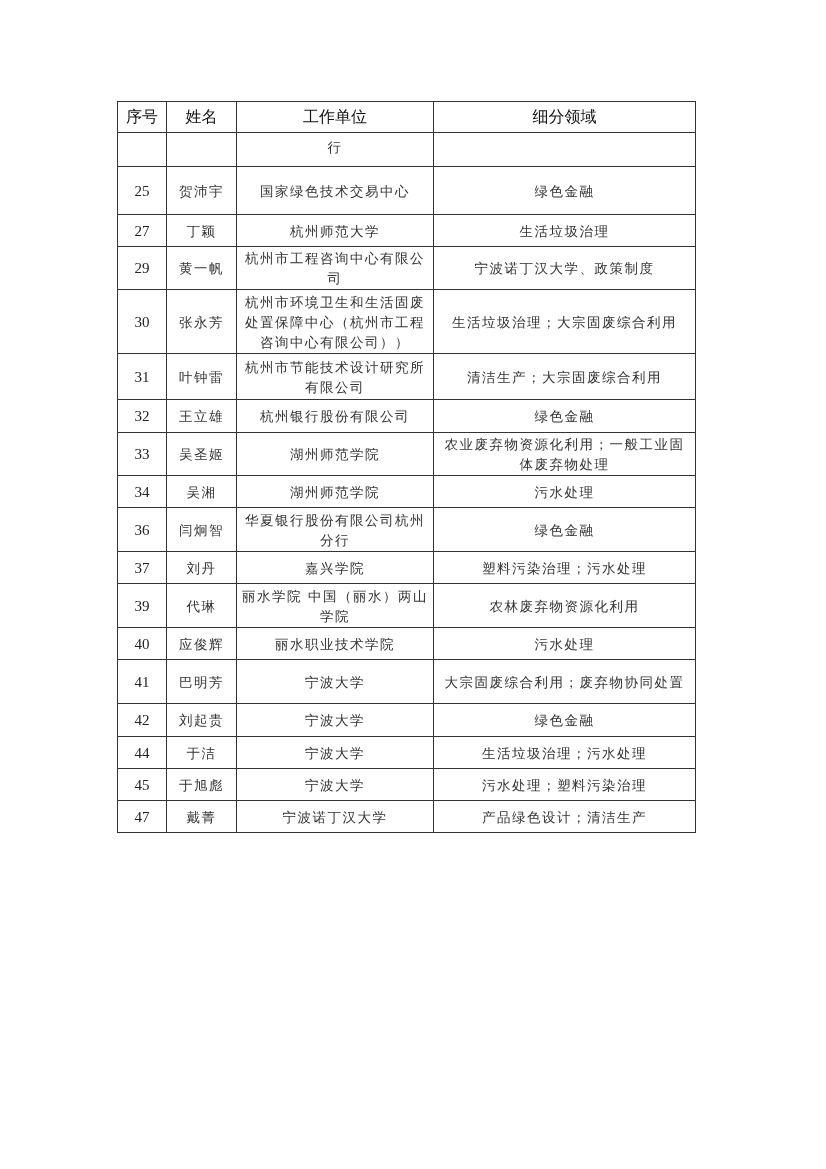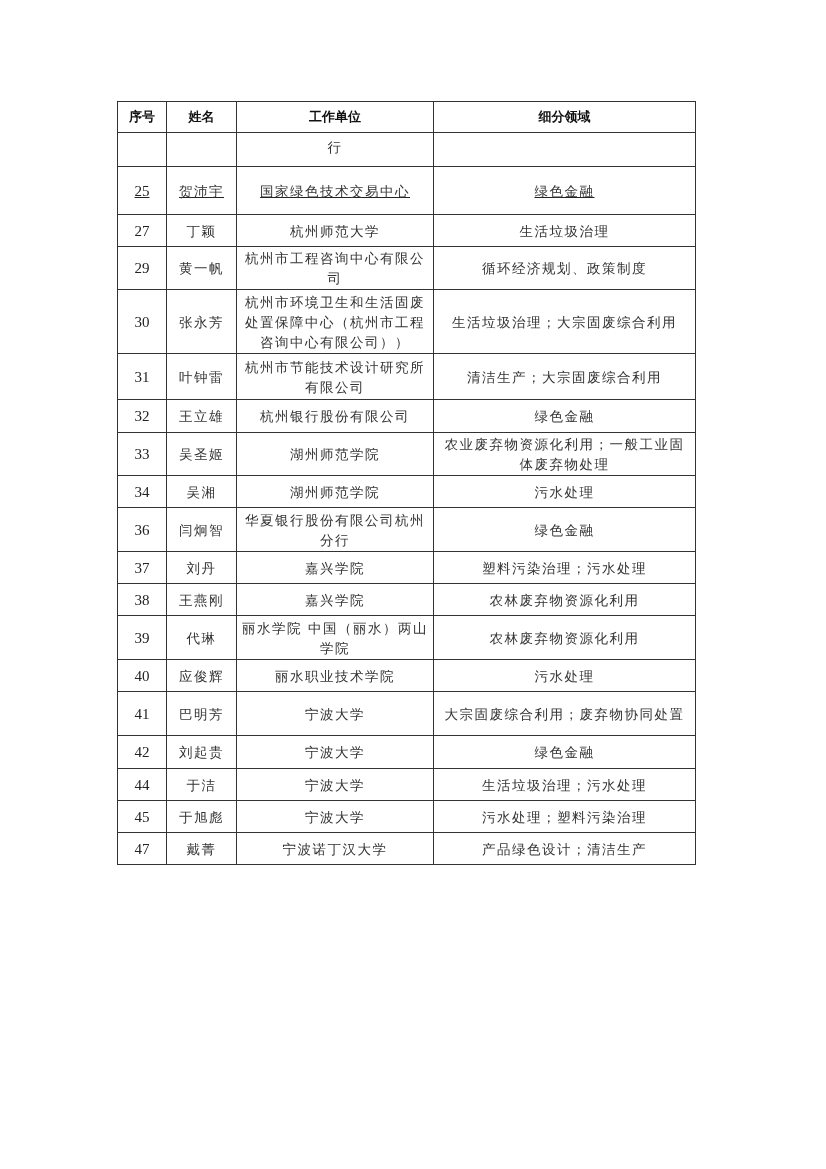--- a/index.html
+++ b/index.html
@@ -3,21 +3,21 @@
 <meta charset="utf-8">
 <style>
   html, body { margin:0; padding:0; background:#ffffff; }
   body { width:826px; height:1169px; position:relative; overflow:hidden;
          font-family:"DejaVu Serif","Liberation Serif",serif; color:#222; }
   table { position:absolute; left:117px; top:101px; border-collapse:collapse;
           table-layout:fixed; width:578px; }
   td, th { border:1px solid #333; text-align:center; vertical-align:middle;
            padding:0 4px; font-size:14px; line-height:20px; font-weight:normal;
            overflow:hidden; }
-  th { font-size:13px; font-family:"DejaVu Sans","Liberation Sans",sans-serif; color:#111;font-weight:bold; }
+  th { font-size:16px; font-family:"DejaVu Sans","Liberation Sans",sans-serif; color:#111; }
   td.num { font-family:"Liberation Serif","DejaVu Serif",serif; font-size:15px; }
   td.txt { letter-spacing:1.5px; font-size:13.5px; color:#333; }
 </style>
 </head>
 <body>
 
 <table>
   <colgroup>
     <col style="width:49px">
     <col style="width:70px">
@@ -32,37 +32,37 @@
       <th>细分领域</th>
     </tr>
   </thead>
   <tbody id="tbody">
       <tr style="height: 34px;">
         <td class="num"></td>
         <td class="txt"></td>
         <td class="txt" style="vertical-align: top; padding-top: 4px;">行</td>
         <td class="txt"></td>
       </tr>
-      <tr style="height: 48px; text-decoration: underline;">
+      <tr style="height: 48px;">
         <td class="num">25</td>
         <td class="txt">贺沛宇</td>
         <td class="txt">国家绿色技术交易中心</td>
         <td class="txt">绿色金融</td>
       </tr>
       <tr style="height: 32px;">
         <td class="num">27</td>
         <td class="txt">丁颖</td>
         <td class="txt">杭州师范大学</td>
         <td class="txt">生活垃圾治理</td>
       </tr>
       <tr style="height: 43px;">
         <td class="num">29</td>
         <td class="txt">黄一帆</td>
         <td class="txt">杭州市工程咨询中心有限公司</td>
-        <td class="txt">循环经济规划、政策制度</td>
+        <td class="txt">宁波诺丁汉大学、政策制度</td>
       </tr>
       <tr style="height: 64px;">
         <td class="num">30</td>
         <td class="txt">张永芳</td>
         <td class="txt">杭州市环境卫生和生活固废处置保障中心（杭州市工程咨询中心有限公司））</td>
         <td class="txt">生活垃圾治理；大宗固废综合利用</td>
       </tr>
       <tr style="height: 46px;">
         <td class="num">31</td>
         <td class="txt">叶钟雷</td>
@@ -91,26 +91,20 @@
         <td class="num">36</td>
         <td class="txt">闫炯智</td>
         <td class="txt">华夏银行股份有限公司杭州分行</td>
         <td class="txt">绿色金融</td>
       </tr>
       <tr style="height: 32px;">
         <td class="num">37</td>
         <td class="txt">刘丹</td>
         <td class="txt">嘉兴学院</td>
         <td class="txt">塑料污染治理；污水处理</td>
-      </tr>
-      <tr style="height: 32px;">
-        <td class="num">38</td>
-        <td class="txt">王燕刚</td>
-        <td class="txt">嘉兴学院</td>
-        <td class="txt">农林废弃物资源化利用</td>
       </tr>
       <tr style="height: 44px;">
         <td class="num">39</td>
         <td class="txt">代琳</td>
         <td class="txt">丽水学院 中国（丽水）两山学院</td>
         <td class="txt">农林废弃物资源化利用</td>
       </tr>
       <tr style="height: 32px;">
         <td class="num">40</td>
         <td class="txt">应俊辉</td>

